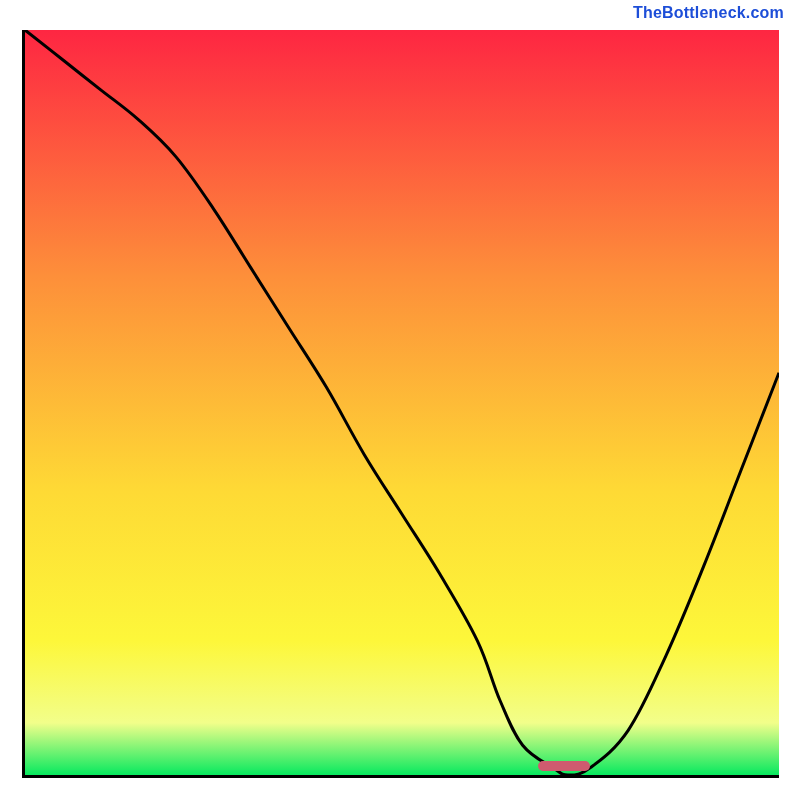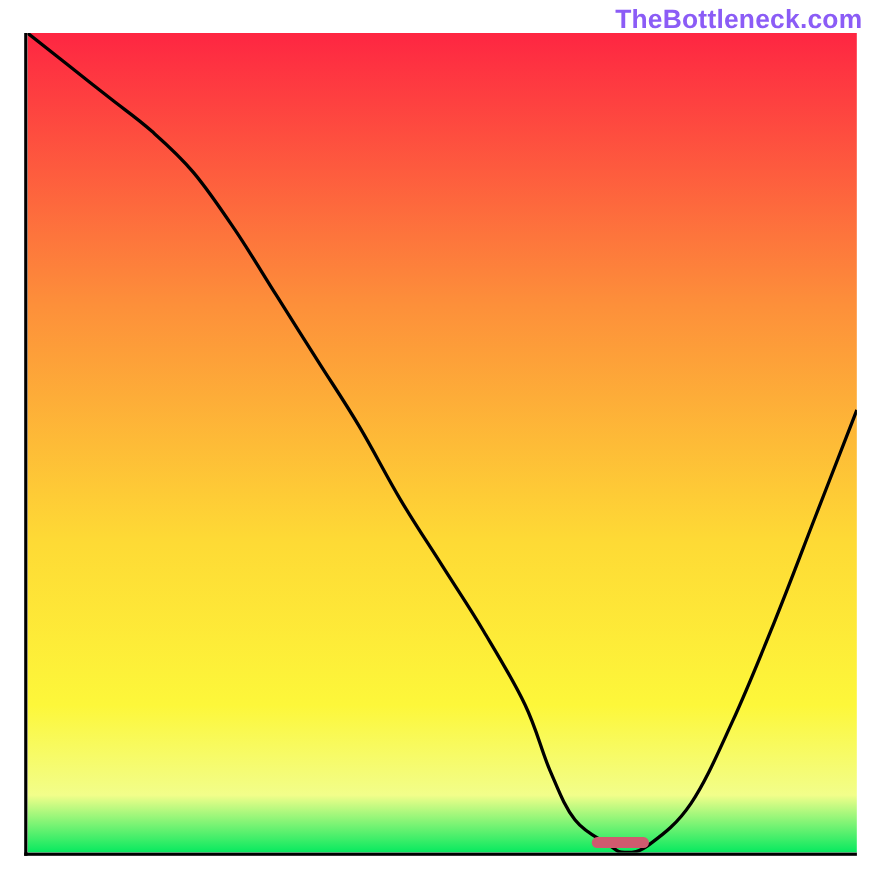--- a/index.html
+++ b/index.html
@@ -13,23 +13,23 @@
   }
   .canvas {
     position: relative;
     width: 800px;
     height: 800px;
   }
   .watermark {
     position: absolute;
     top: 4px;
     right: 16px;
-    font-size: 24px;
+    font-size: 16px;
     font-weight: 600;
-    color: #8b5cf6;
+    color: #1d4ed8;
     letter-spacing: 0.2px;
     z-index: 5;
   }
   .plot-wrap {
     position: absolute;
     left: 22px;
     top: 30px;
     width: 757px;
     height: 748px;
     border-left: 3px solid #000;

